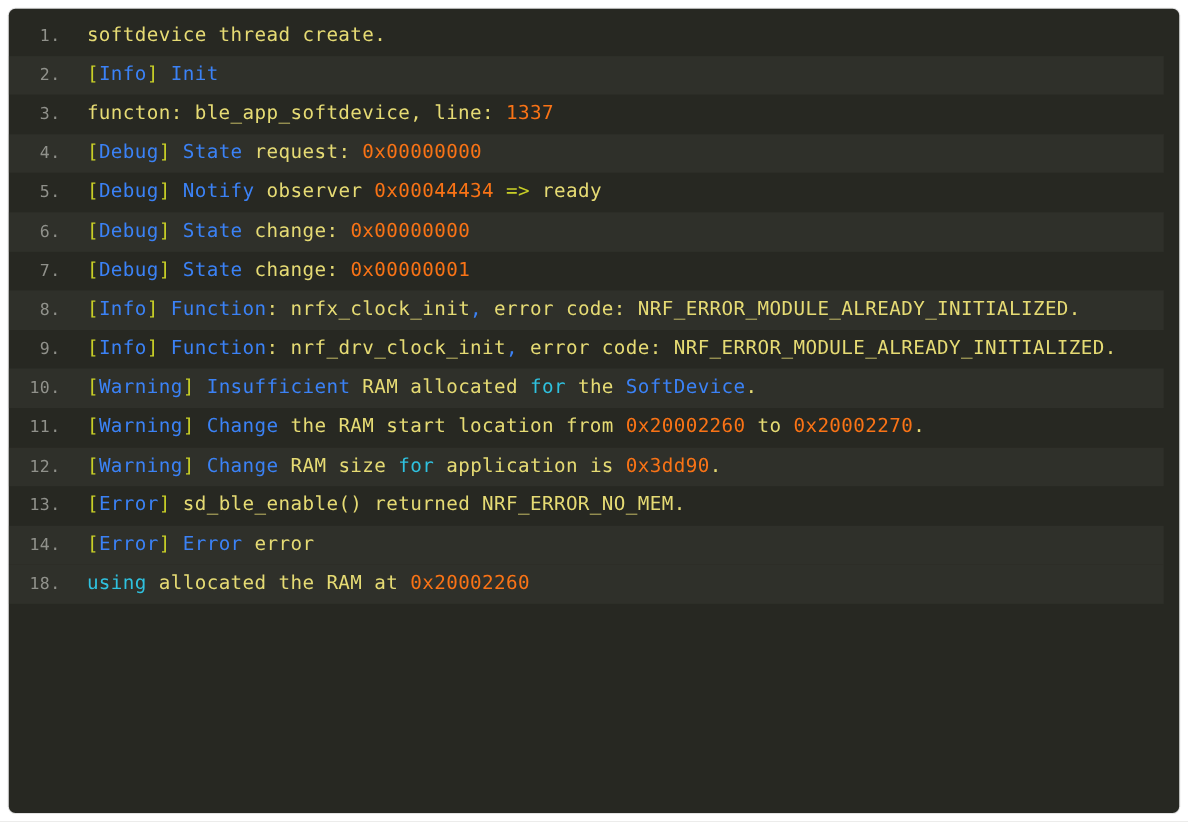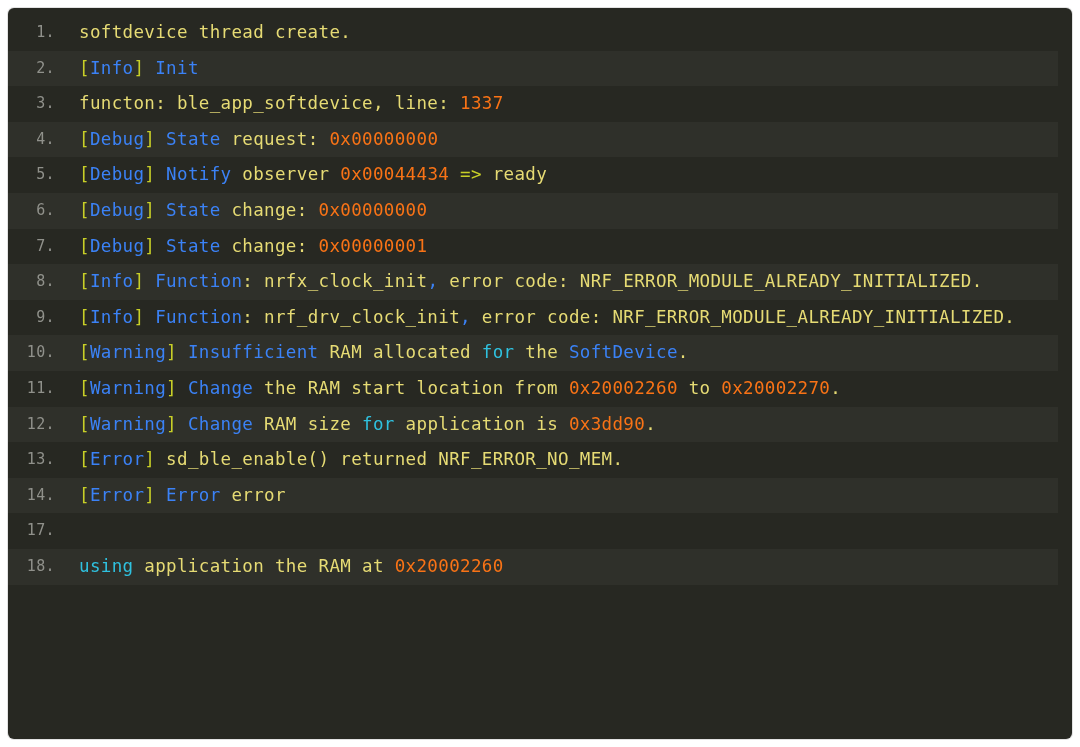--- a/index.html
+++ b/index.html
@@ -121,22 +121,18 @@
         <div class="content"><span class="tok-bracket">[</span><span class="tok-tag">Warning</span><span class="tok-bracket">]</span><span class="tok-plain"> </span><span class="tok-tag">Change</span><span class="tok-plain"> RAM size </span><span class="tok-kw">for</span><span class="tok-plain"> application is </span><span class="tok-num">0x3dd90</span><span class="tok-plain">.</span></div>
       </div>
       <div class="code-line">
         <div class="gutter">13.</div>
         <div class="content"><span class="tok-bracket">[</span><span class="tok-tag">Error</span><span class="tok-bracket">]</span><span class="tok-plain"> sd_ble_enable() returned NRF_ERROR_NO_MEM.</span></div>
       </div>
       <div class="code-line alt">
         <div class="gutter">14.</div>
         <div class="content"><span class="tok-bracket">[</span><span class="tok-tag">Error</span><span class="tok-bracket">]</span><span class="tok-plain"> </span><span class="tok-tag">Error</span><span class="tok-plain"> error</span></div>
       </div>
-      <div class="code-line">
-        <div class="gutter">17.</div>
-        <div class="content">&nbsp;</div>
-      </div>
       <div class="code-line alt">
         <div class="gutter">18.</div>
-        <div class="content"><span class="tok-kw">using</span><span class="tok-plain"> application the RAM at </span><span class="tok-num">0x20002260</span></div>
+        <div class="content"><span class="tok-kw">using</span><span class="tok-plain"> allocated the RAM at </span><span class="tok-num">0x20002260</span></div>
       </div>
     </div>
 </div>
 
 </body></html>

